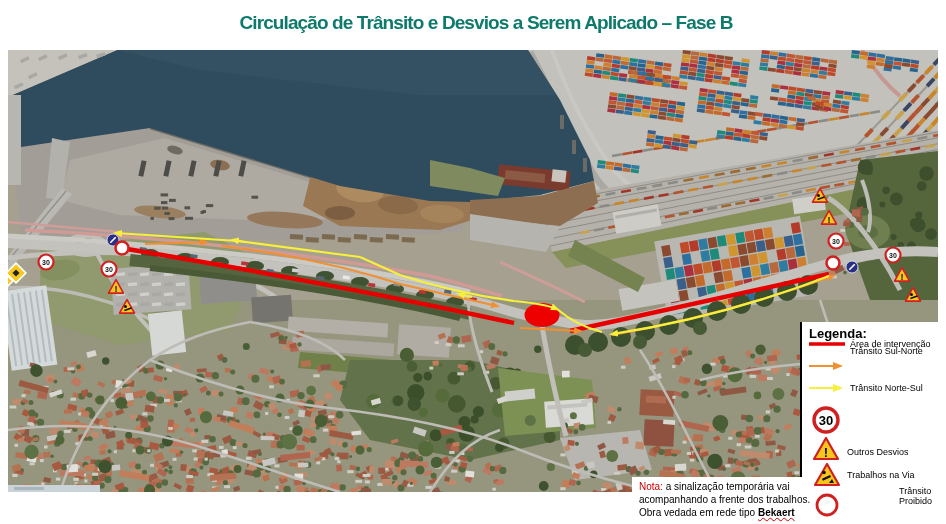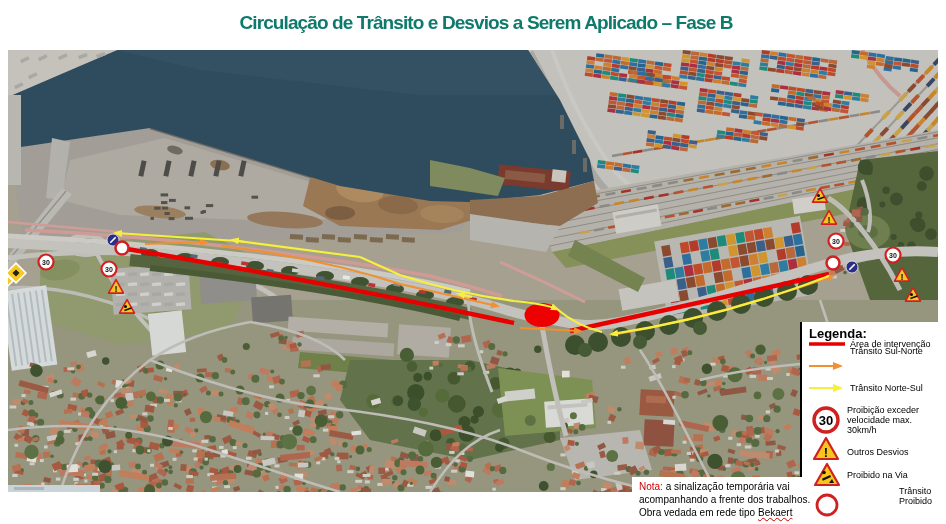--- a/index.html
+++ b/index.html
@@ -7,21 +7,21 @@
        font-family:"Liberation Sans", sans-serif;}
   #title{position:absolute;left:13px;top:12px;width:946px;text-align:center;
          color:#0e7a6b;font-size:19px;font-weight:bold;letter-spacing:-0.9px;}
   #legend{position:absolute;left:800px;top:322px;width:146px;height:202px;
           background:#fff;border-left:2.5px solid #000;}
   #legend .t{position:absolute;font-size:13px;font-weight:bold;color:#000;left:7px;top:4px;}
   .li{position:absolute;font-size:9px;color:#000;}
   #nota{position:absolute;left:632px;top:477px;width:178px;height:47px;background:#fff;
         font-size:10px;color:#000;line-height:13.2px;padding:3px 0 0 7px;z-index:3;}
   #nota .r{color:#cc0000;text-align:right;}
-  #nota .u{text-decoration:underline wavy #cc0000 1px;}
+  #nota .u{text-decoration:underline wavy #cc0000 1px;font-weight:bold;}
 </style>
 </head>
 <body>
 
 <div id="title">Circulação de Trânsito e Desvios a Serem Aplicado – Fase B</div>
 
 <svg width="946" height="524" viewBox="0 0 946 524" style="position:absolute;left:0;top:0">
 <defs>
 <marker id="mo" markerWidth="10" markerHeight="9" refX="6" refY="3.5" orient="auto" markerUnits="userSpaceOnUse">
   <path d="M0,0 L9,3.5 L0,7 Z" fill="#f09030"></path>
@@ -2171,23 +2171,22 @@
 <circle cx="911.5" cy="294.5" r="1.5" fill="#111"></circle>
 </g>
 </svg>
 
 <div id="legend">
   <div class="t">Legenda:</div>
 
   <div class="li" style="left:48px;top:17px;">Área de intervenção</div>
   <div class="li" style="left:48px;top:24px;">Trânsito Sul-Norte</div>
   <div class="li" style="left:48px;top:61px;">Trânsito Norte-Sul</div>
-  <div class="li" style="left:45px;top:83px;">Proibição exceder<br>velocidade max.<br>30km/h</div>
   <div class="li" style="left:45px;top:125px;">Outros Desvios</div>
-  <div class="li" style="left:45px;top:148px;">Proibido na Via</div>
+  <div class="li" style="left:45px;top:148px;">Trabalhos na Via</div>
   <div class="li" style="left:56px;top:164px;margin-left:41px;">Trânsito Proibido</div>
 </div>
 
 <svg width="946" height="524" viewBox="0 0 946 524" style="position:absolute;left:0;top:0;pointer-events:none;z-index:6">
 
   <line x1="809" y1="344" x2="845" y2="344" stroke="#e60000" stroke-width="3.5"></line>
 
   <line x1="809" y1="366" x2="840" y2="366" stroke="#f09030" stroke-width="2" marker-end="url(#lmo)"></line>
 
   <line x1="809" y1="388" x2="840" y2="388" stroke="#f6ef3c" stroke-width="2" marker-end="url(#lmy)"></line>

